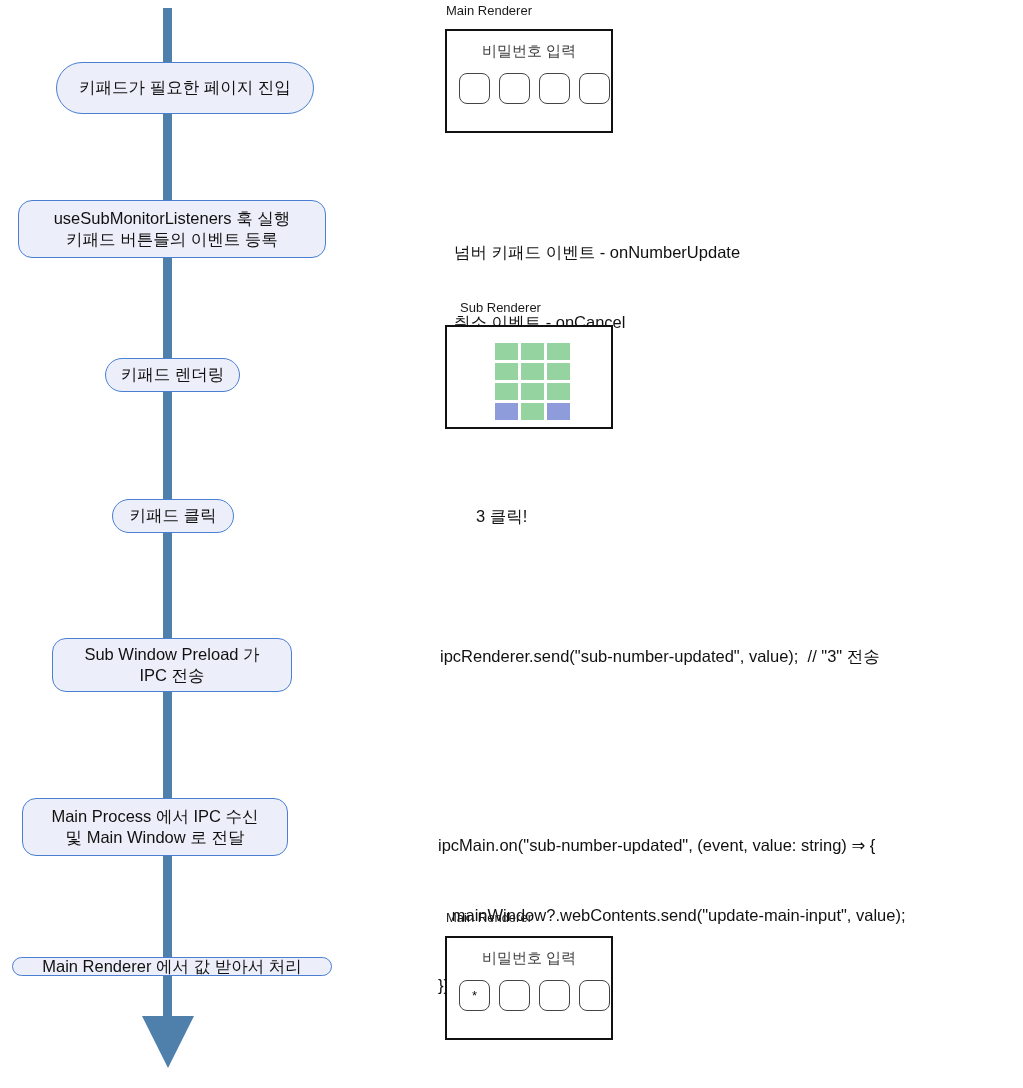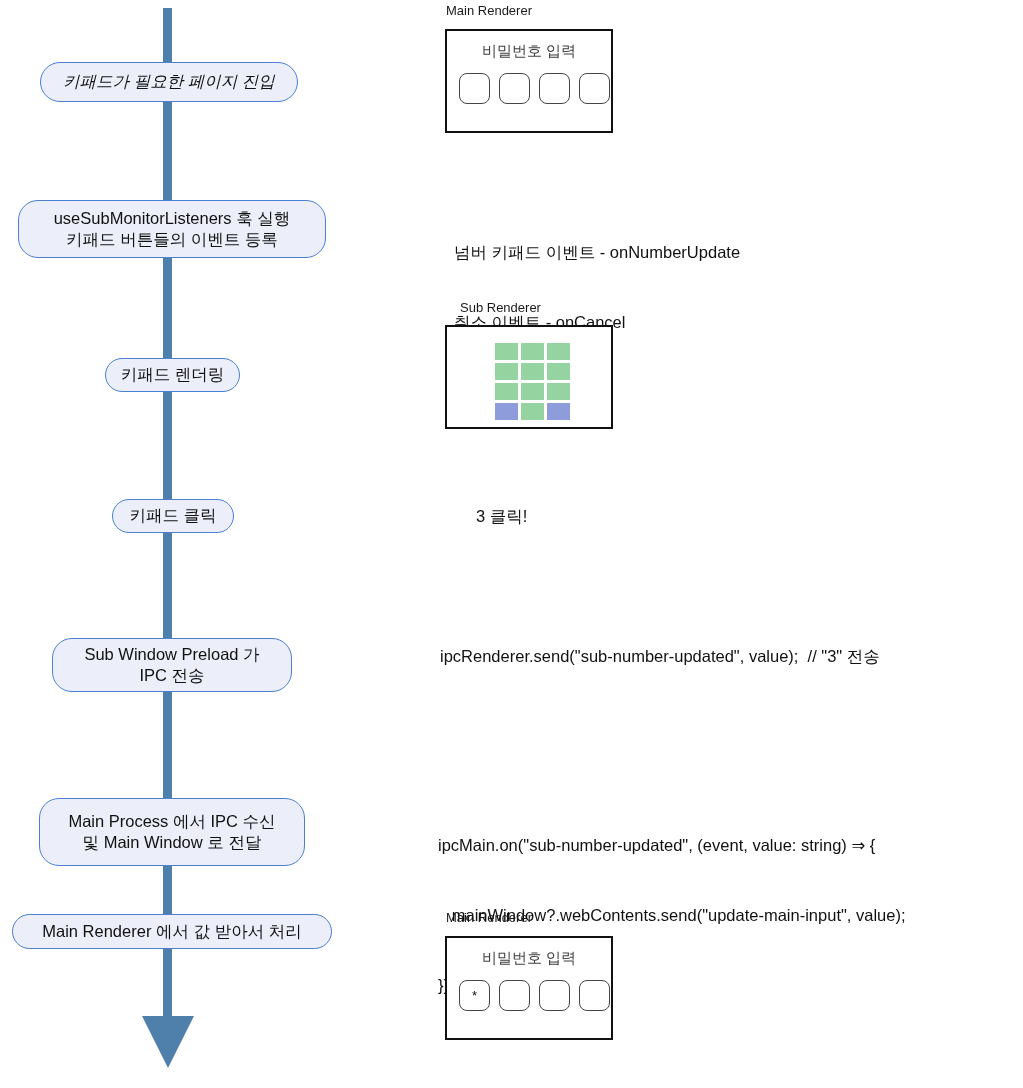--- a/index.html
+++ b/index.html
@@ -51,21 +51,21 @@
     display: flex;
     align-items: center;
     justify-content: center;
     text-align: center;
     line-height: 1.28;
     font-size: 16.5px;
     white-space: pre-line;
     z-index: 3;
   }
   .node.pill { border-radius: 999px; }
-  .node.rect { border-radius: 20px; }
+  .node.rect { border-radius: 14px; }
 
   
   .panel-label {
     position: absolute;
     font-size: 13px;
     color: #1a1a1a;
     white-space: nowrap;
   }
   .win-box {
     position: absolute;
@@ -122,36 +122,36 @@
   .note-lines > div { white-space: pre; }
 </style>
 </head>
 <body>
 
 <div id="canvas">
 
   <div class="spine"></div>
   <div class="spine-arrow"></div>
 
-  <div class="node pill" style="left:40px; top:62px; width:258px; height:40px;font-style:italic;">키패드가 필요한 페이지 진입</div>
+  <div class="node pill" style="left:56px; top:62px; width:258px; height:52px;">키패드가 필요한 페이지 진입</div>
 
   <div class="node rect" style="left:18px; top:200px; width:308px; height:58px;">useSubMonitorListeners 훅 실행
 키패드 버튼들의 이벤트 등록</div>
 
   <div class="node pill" style="left:105px; top:358px; width:135px; height:34px;">키패드 렌더링</div>
 
   <div class="node pill" style="left:112px; top:499px; width:122px; height:34px;">키패드 클릭</div>
 
   <div class="node rect" style="left:52px; top:638px; width:240px; height:54px;">Sub Window Preload 가
 IPC 전송</div>
 
-  <div class="node rect" style="left:39px; top:798px; width:266px; height:68px;">Main Process 에서 IPC 수신
+  <div class="node rect" style="left:22px; top:798px; width:266px; height:58px;">Main Process 에서 IPC 수신
 및 Main Window 로 전달</div>
 
-  <div class="node pill" style="left:12px; top:914px; width:320px; height:35px;">Main Renderer 에서 값 받아서 처리</div>
+  <div class="node pill" style="left:12px; top:957px; width:320px; height:19px;">Main Renderer 에서 값 받아서 처리</div>
 
   <div class="panel-label" style="left:446px; top:3px;">Main Renderer</div>
 
   <div class="win-box" style="left:445px; top:29px; width:168px; height:104px;">
     <div class="win-title" style="top:11px;">비밀번호 입력</div>
     <div class="pin-row" style="left:12px; top:42px;">
       <div class="pin-cell"></div>
       <div class="pin-cell"></div>
       <div class="pin-cell"></div>
       <div class="pin-cell"></div>

